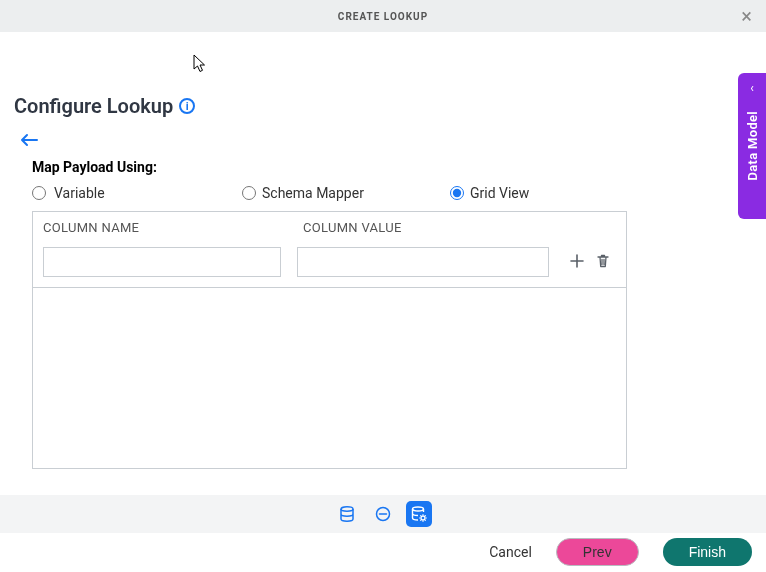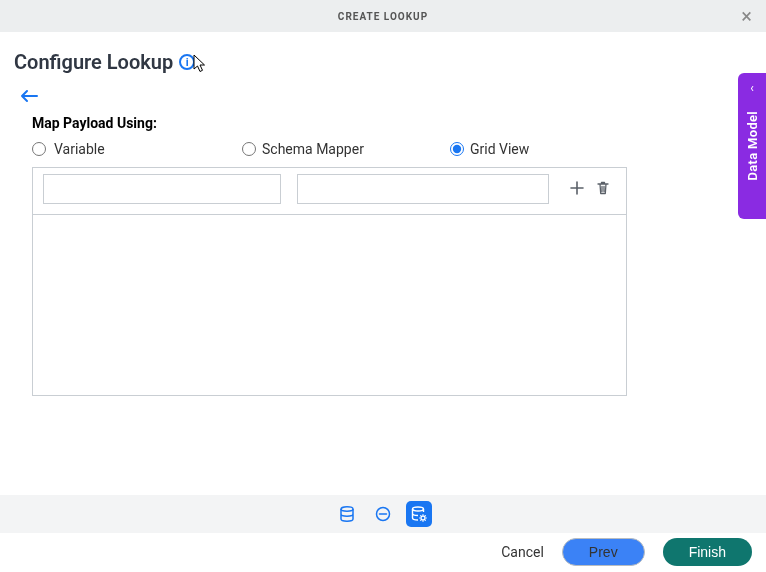--- a/index.html
+++ b/index.html
@@ -32,20 +32,21 @@
       right: 8px;
       top: 4px;
       font-size: 20px;
       color: #888;
       cursor: pointer;
       padding: 0 6px;
     }
 
     .content {
       padding: 18px 14px 0 14px;
+      margin-top: 44px;
     }
     .page-heading {
       display: flex;
       align-items: center;
       gap: 6px;
       margin-bottom: 8px;
     }
     .page-heading h2 {
       font-size: 20px;
       font-weight: 600;
@@ -202,35 +203,35 @@
 
     .footer {
       position: absolute;
       bottom: 0;
       left: 0;
       right: 0;
       height: 39px;
       display: flex;
       align-items: center;
       justify-content: flex-end;
-      gap: 18px;
+      gap: 24px;
       padding: 0 14px 2px 0;
     }
     .btn-text {
       font-size: 14px;
       color: #333;
       cursor: pointer;
     }
     .btn-outline {
       font-size: 14px;
       color: #333;
       border: 1px solid #b8bcc0;
       border-radius: 16px;
       padding: 5px 26px;
-      background: #3b82f6;
+      background: #ec4899;
       cursor: pointer;
     }
     .btn-primary {
       font-size: 14px;
       color: #fff;
       border: none;
       border-radius: 16px;
       padding: 6px 26px;
       background: #0f766e;
       cursor: pointer;
@@ -274,20 +275,24 @@
       <input type="radio" name="mp" style="">
       <span>Schema Mapper</span>
     </label>
     <label class="radio-opt">
       <input type="radio" name="mp" checked="" style="">
       <span>Grid View</span>
     </label>
   </div>
 
   <div class="grid-box">
+    <div class="grid-headers">
+      <div class="col-name-h">COLUMN NAME</div>
+      <div class="col-val-h">COLUMN VALUE</div>
+    </div>
     <div class="grid-row">
       <input type="text" class="inp-name" value="" style="">
       <input type="text" class="inp-val" value="" style="">
       <div class="row-actions">
         <span>
           <svg width="16" height="16" viewBox="0 0 16 16">
               <path d="M8 2v12M2 8h12" stroke="#5a6068" stroke-width="1.6" stroke-linecap="round"></path>
             </svg>
         </span>
         <span>

